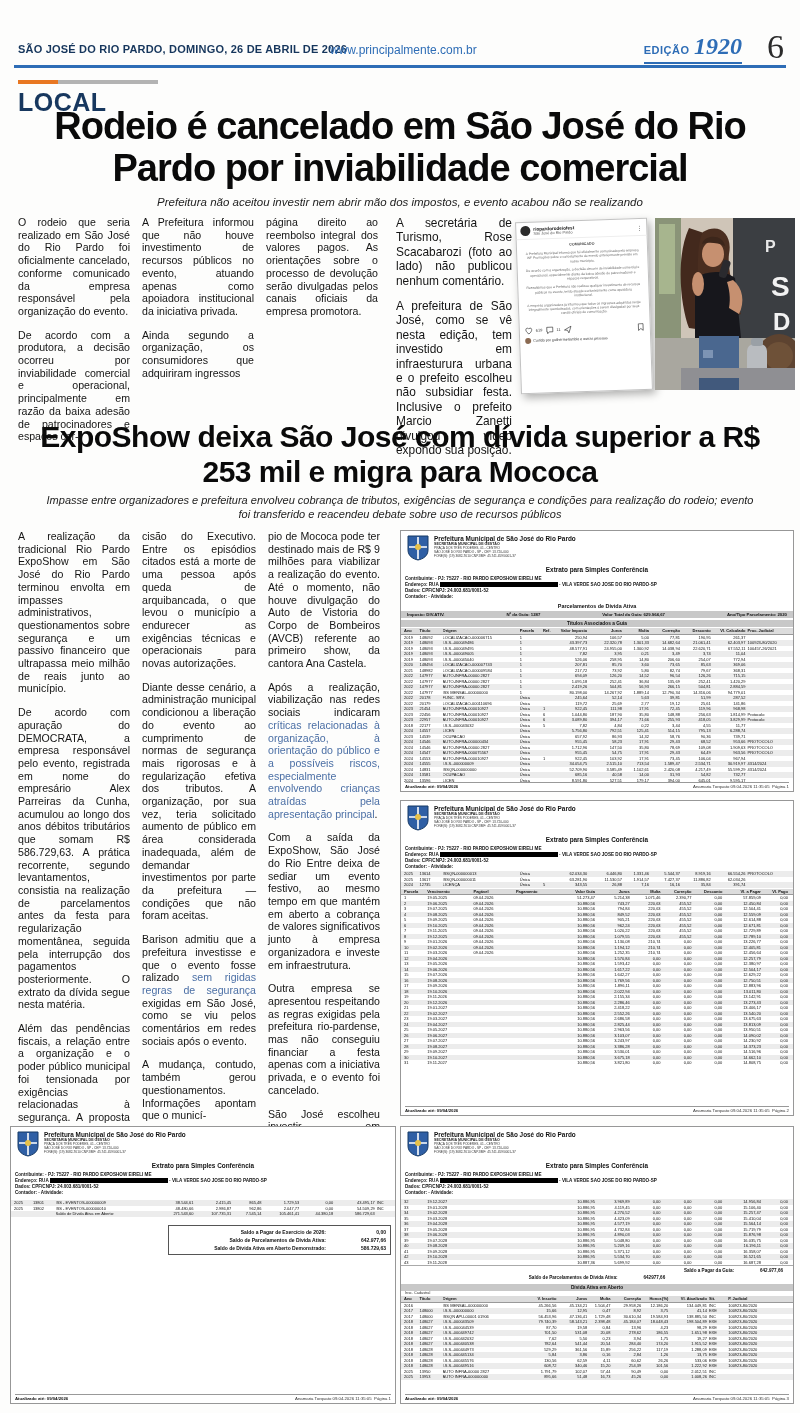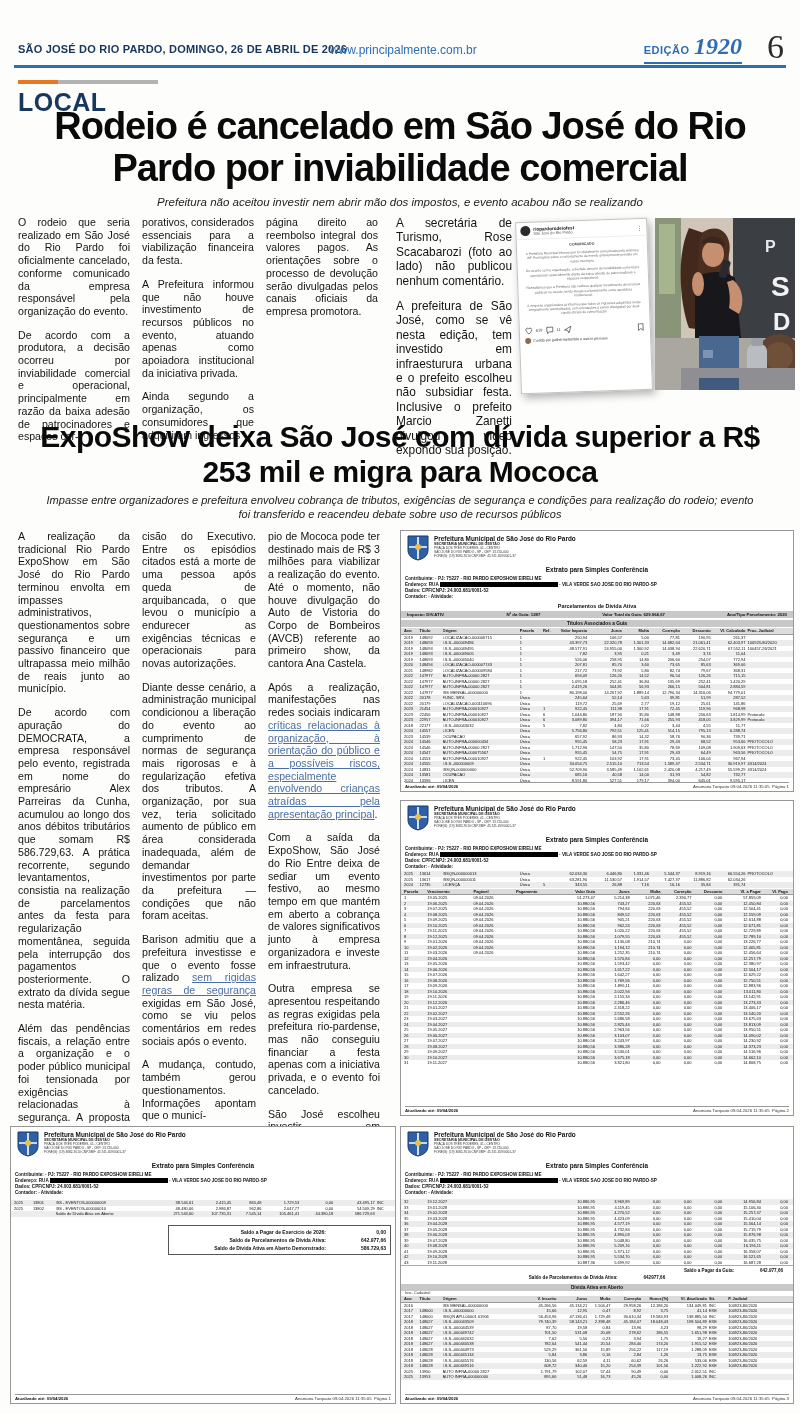--- a/index.html
+++ b/index.html
@@ -36,21 +36,21 @@
   
   .col { position:absolute; text-align:justify; font-size:10.6px; line-height:12.7px; color:#141414; }
   .col p { margin-bottom:11px; }
   .a1c1 { left:18px;  top:216px; width:112px; }
   .a1c2 { left:142px; top:216px; width:112px; }
   .a1c3 { left:266px; top:216px; width:112px; }
   .a1c4 { left:396px; top:216px; width:116px; font-size:11.9px; line-height:14.4px; }
   .a2c1 { left:18px;  top:530px; width:112px; }
   .a2c2 { left:142px; top:530px; width:114px; }
   .a2c3 { left:268px; top:530px; width:112px; }
-  .textlink { color:#4b6fa5; text-decoration:underline; cursor:pointer; }
+  .textlink { color:#4b6fa5; cursor:pointer; }
 
   
   .ig-card { position:absolute; left:518px; top:220px; width:132px; height:172px; background:#fff;
              border:1px solid #c2c2c2; box-shadow:3px 4px 8px rgba(0,0,0,.3); transform:rotate(-2deg); }
   .ig-head { display:flex; align-items:center; padding:3px 4px; border-bottom:.5px solid #eee; }
   .ig-avatar { width:10px; height:10px; border-radius:50%; background:#2b2b2b; margin-right:3px; flex:none; }
   .ig-user { font-size:4.6px; font-weight:bold; color:#111; }
   .ig-loc  { font-size:3.8px; color:#555; }
   .ig-dots { margin-left:auto; font-size:6px; color:#333; }
   .ig-body { padding:4px 8px; text-align:center; color:#666; }
@@ -122,21 +122,20 @@
   <div class="local-label">LOCAL</div>
 
   <h1 class="headline1">Rodeio é cancelado em São José do Rio Pardo por inviabilidade comercial</h1>
   <div class="subhead1">Prefeitura não aceitou investir nem abrir mão dos impostos, e evento  acabou não se realizando</div>
 
   <div class="col a1c1">
     <p>O rodeio que seria realizado em São José do Rio Pardo foi oficialmente cancelado, conforme comunicado da empresa responsável pela organização do evento.</p>
     <p>De acordo com a produtora, a decisão ocorreu por inviabilidade comercial e operacional, principalmente em razão da baixa adesão de patrocinadores e espaços cor-</p>
   </div>
   <div class="col a1c2">
-    <p>porativos, considerados essenciais para a viabilização financeira da festa.</p>
     <p>A Prefeitura informou que não houve investimento de recursos públicos no evento, atuando apenas como apoiadora institucional da iniciativa privada.</p>
     <p>Ainda segundo a organização, os consumidores que adquiriram ingressos</p>
   </div>
   <div class="col a1c3">
     <p>página direito ao reembolso integral dos valores pagos. As orientações sobre o processo de devolução serão divulgadas pelos canais oficiais da empresa promotora.</p>
   </div>
   <div class="col a1c4">
     <p>A secretária de Turismo, Rose Scacabarozi (foto ao lado) não publicou nenhum comentário.</p>
     <p>A prefeitura de São José, como se vê nesta edição, tem investido em infraesturura urbana e o prefeito escolheu não subsidiar festa. Inclusive o prefeito Marcio Zanetti divulgou video expondo sua posição.</p>
   </div>
@@ -216,22 +215,22 @@
     <p>Além das pendências fiscais, a relação entre a organização e o poder público municipal foi tensionada por exigências relacionadas à segurança. A proposta mais recente previa a realização do evento no final da Avenida Perimetral, com ampliação de público. A prefeitura, no entanto, avaliou que o local não ofereceria condições adequadas para comportar a demanda com segurança.</p>
     <p>O histórico de ocorrências em edições anteriores também pesou na de-</p>
   </div>
   <div class="col a2c2">
     <p>cisão do Executivo. Entre os episódios citados está a morte de uma pessoa após queda de arquibancada, o que levou o município a endurecer as exigências técnicas e operacionais para novas autorizações.</p>
     <p>Diante desse cenário, a administração municipal condicionou a liberação do evento ao cumprimento de normas de segurança mais rigorosas e à regularização efetiva dos tributos. A organização, por sua vez, teria solicitado aumento de público em área considerada inadequada, além de demandar investimentos por parte da prefeitura — condições que não foram aceitas.</p>
     <p><span>Barison admitiu que a prefeitura investisse e que o evento fosse ralizado </span><a class="textlink">sem rigidas regras de segurança</a><span> exigidas em São José, como se viu pelos comentários em redes sociais após o evento.</span></p>
     <p>A mudança, contudo, também gerou questionamentos. Informações apontam que o municí-</p>
   </div>
   <div class="col a2c3">
-    <p>pio de Mococa pode ter destinado mais de R$ 3 milhões para viabilizar a realização do evento. Até o momento, não houve divulgação do Auto de Vistoria do Corpo de Bombeiros (AVCB) referente ao primeiro show, da cantora Ana Castela.</p>
-    <p><span>Após a realização, manifestações nas redes sociais indicaram </span><a class="textlink">críticas relacionadas à organização, à orientação do público e a possíveis riscos, especialmente envolvendo crianças atraídas pela apresentação principal</a><span>.</span></p>
+    <p>pio de Mococa pode ter destinado mais de R$ 9 milhões para viabilizar a realização do evento. Até o momento, não houve divulgação do Auto de Vistoria do Corpo de Bombeiros (AVCB) referente ao primeiro show, da cantora Ana Castela.</p>
+    <p><span>Após a realização, viabilização nas redes sociais indicaram </span><a class="textlink">críticas relacionadas à organização, à orientação do público e a possíveis riscos, especialmente envolvendo crianças atraídas pela apresentação principal</a><span>.</span></p>
     <p>Com a saída da ExpoShow, São José do Rio Entre deixa de sediar um evento festivo, ao mesmo tempo em que mantém em aberto a cobrança de valores significativos junto à empresa organizadora e investe em infraestrutura.</p>
     <p>Outra empresa se apresentou respeitando as regras exigidas pela prefeitura rio-pardense, mas não conseguiu financiar a festa apenas com a iniciativa privada, e o evento foi cancelado.</p>
     <p>São José escolheu investir em infraestrutura, como se vê nesta edição inclusive.</p>
     <p>O jornal tentou contato com Alex Parreiras da Cunha e com Barison sem sucesso. O espaço segue aberto a manifestações dos mencionados.</p>
   </div>
 
   <div class="doc doc1">
     <div class="dochead">
       <svg class="crest" width="22" height="26" viewBox="0 0 22 26">
         <path d="M1 1 h20 v14 c0 6 -5 9 -10 10 C6 24 1 21 1 15 Z" fill="#2f5fa5" stroke="#173a66" stroke-width="1"></path>

